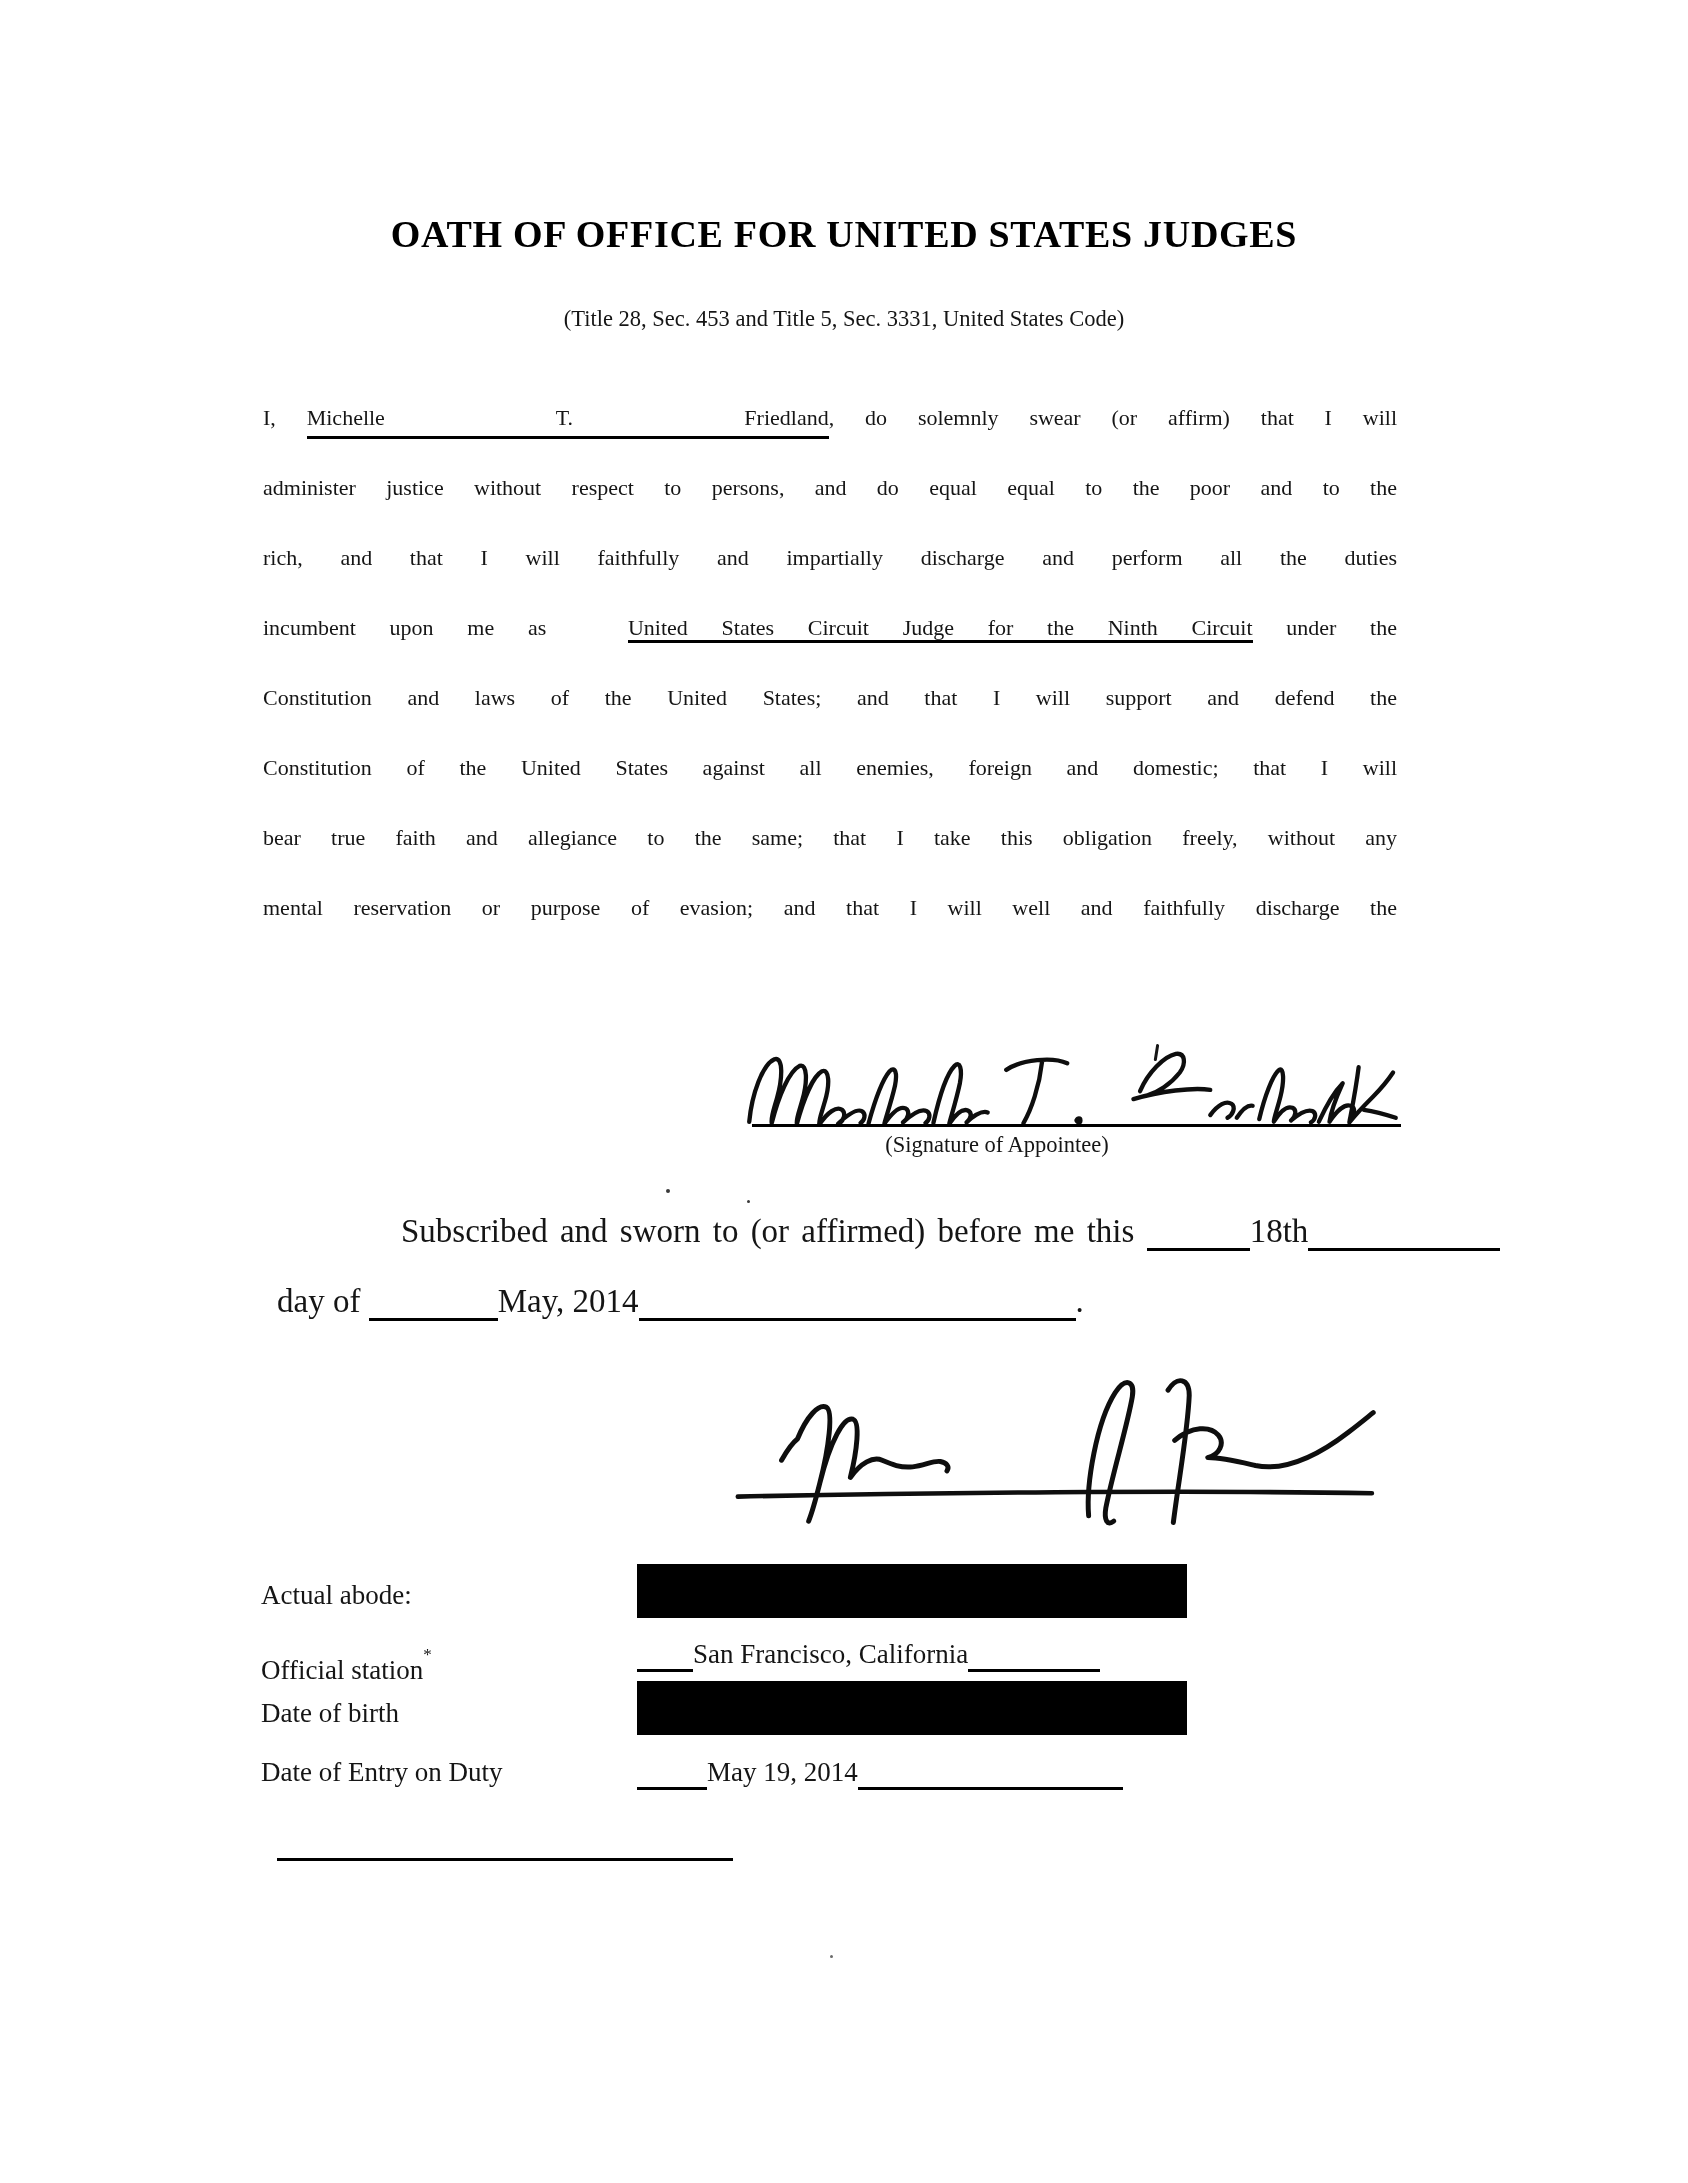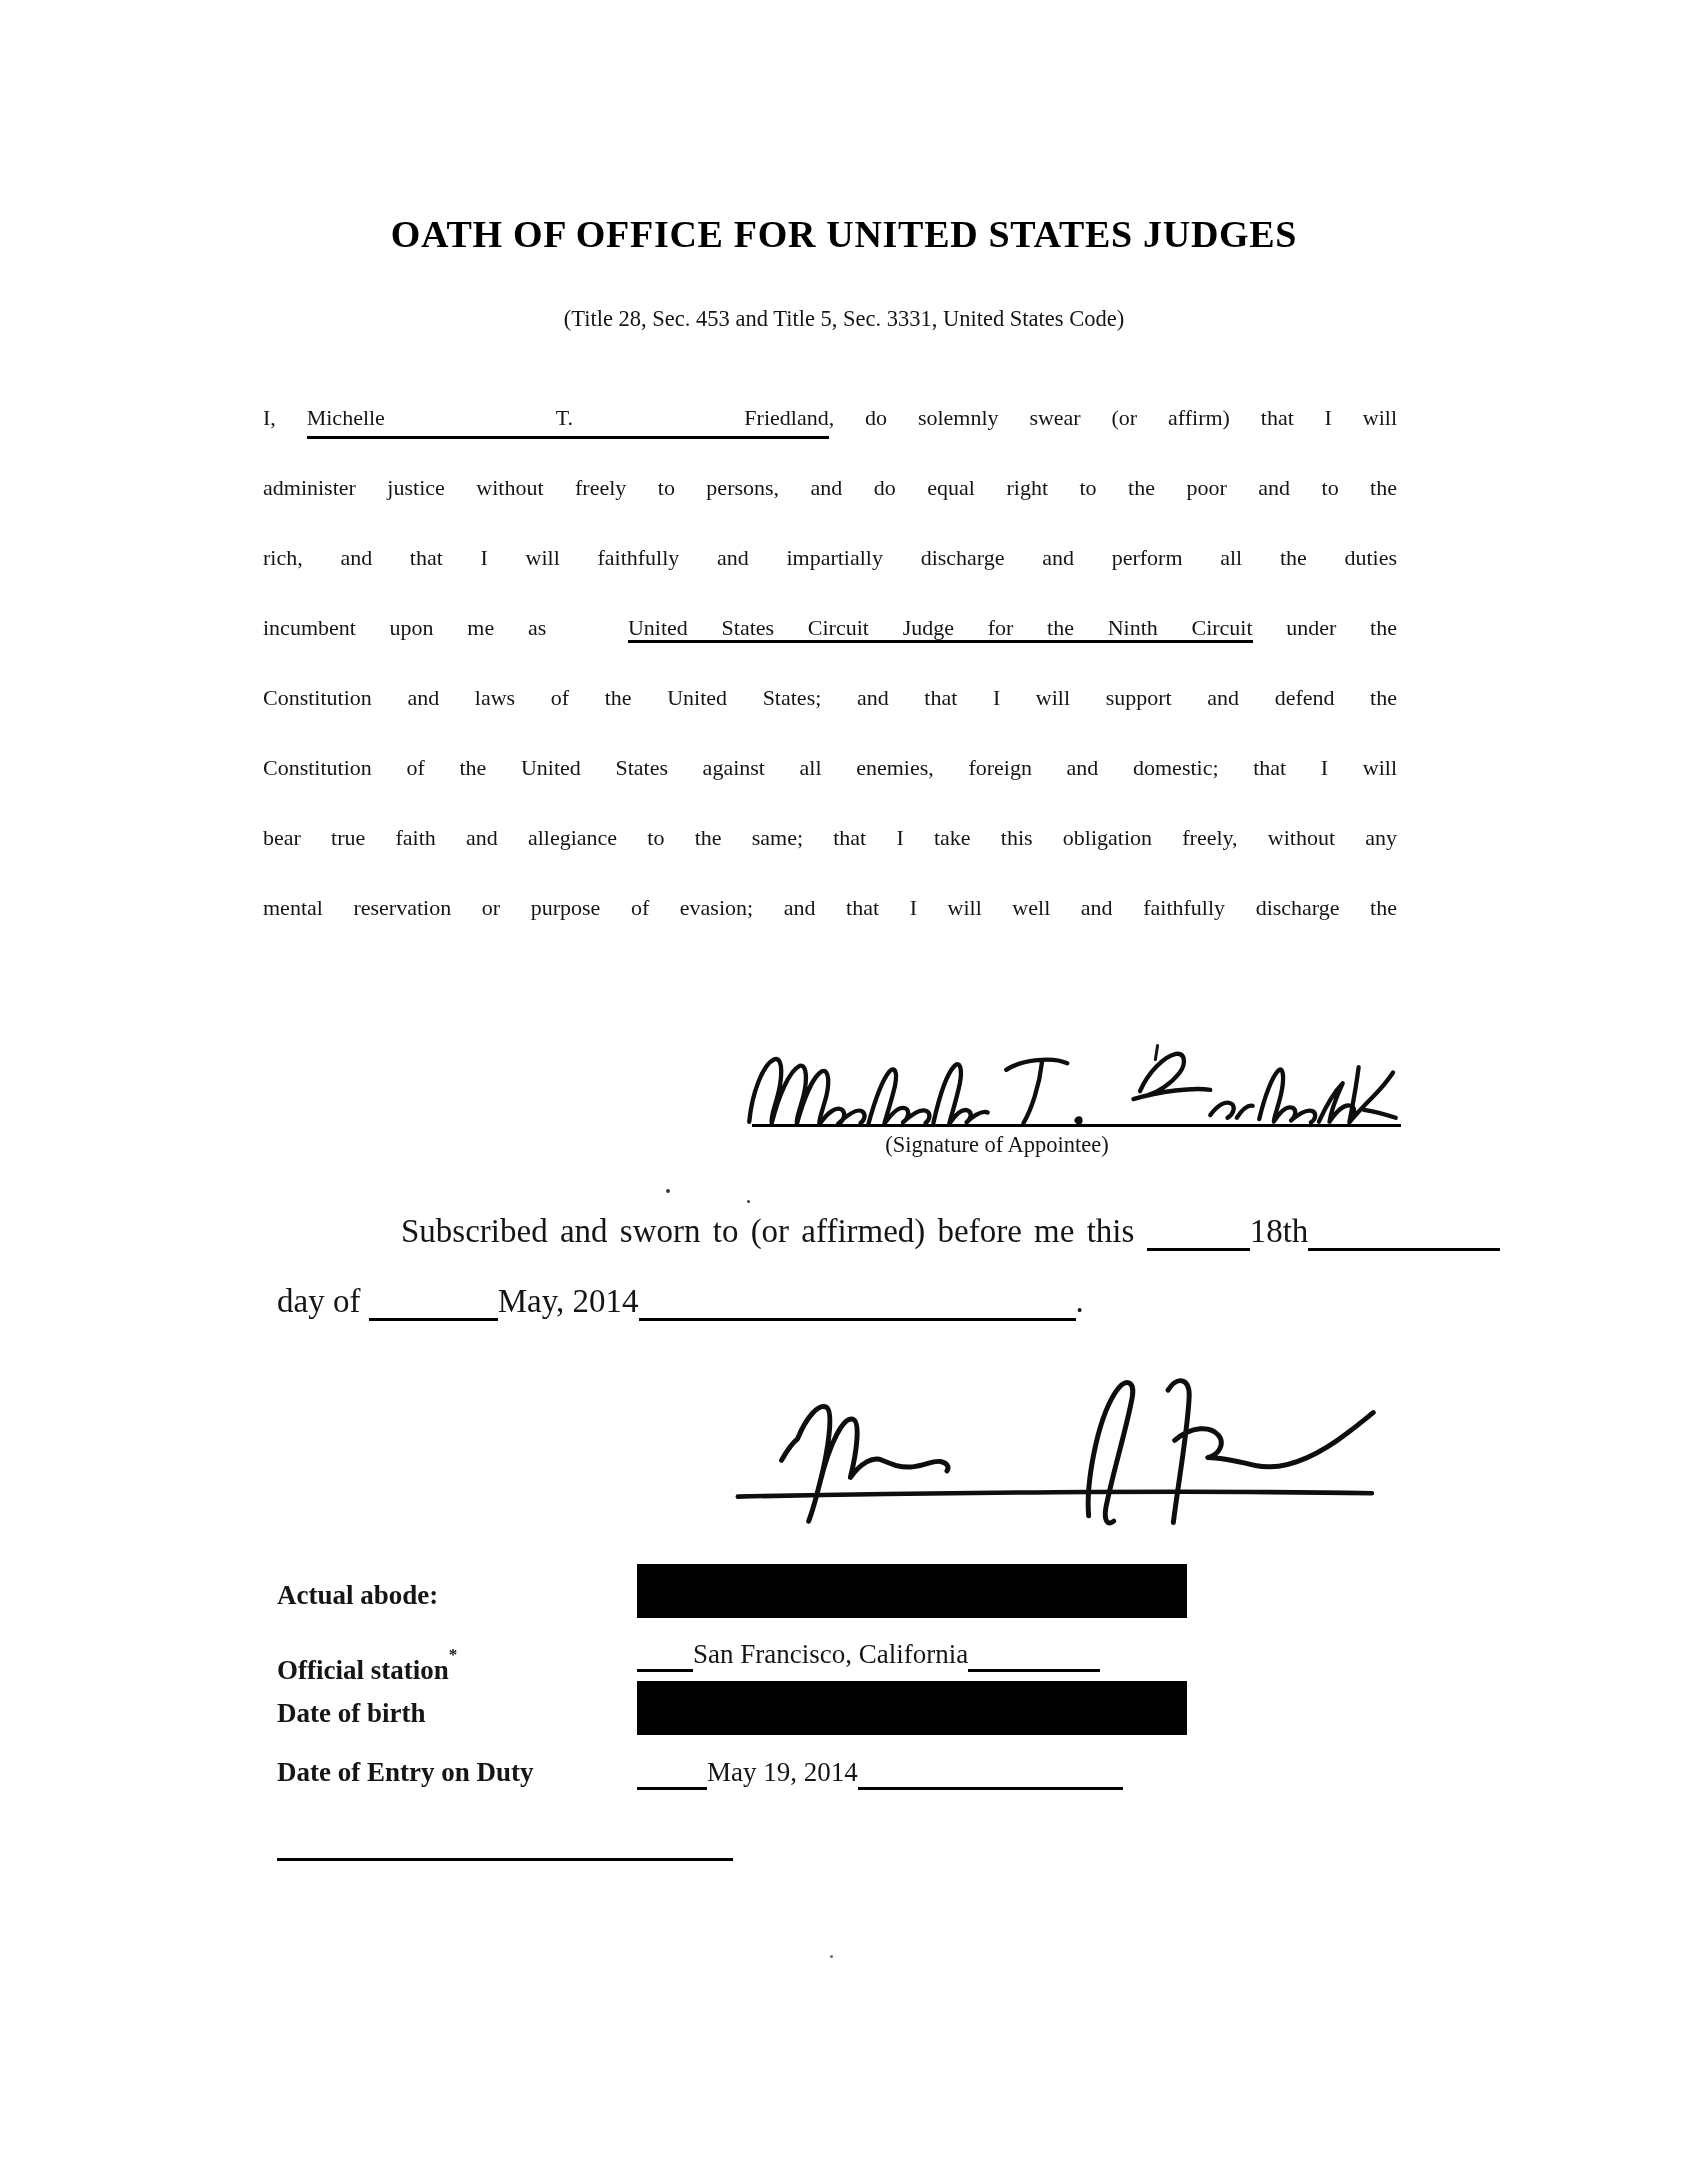--- a/index.html
+++ b/index.html
@@ -52,21 +52,21 @@
   .sig-caption{
     position:absolute; left:752px; top:1132px; width:490px;
     text-align:center; font-size:22.5px;
   }
   .attest{
     position:absolute; left:277px; top:1196px; width:1134px; font-size:33px;
   }
   .attest .aline{ height:70px; line-height:70px; white-space:nowrap; }
   .attest .aline.first{ padding-left:124px; word-spacing:4px; }
   .sig2-svg{ position:absolute; left:718px; top:1361px; width:685px; height:172px; }
-  .field-label{ position:absolute; left:277px; font-size:27px; line-height:37px; white-space:nowrap;font-weight:bold; }
+  .field-label{ position:absolute; left:261px; font-size:27px; line-height:37px; white-space:nowrap; }
   .field-label sup{ font-size:17px; vertical-align:18.5px; }
   .field-value{ position:absolute; left:637px; font-size:27px; line-height:37px; white-space:nowrap; }
   .redaction{ position:absolute; left:637px; width:550px; height:54px; background:#000; }
   .foot-rule{ position:absolute; left:277px; top:1858px; width:456px; height:3.3px; background:#000; }
   .footnote{
     position:absolute; left:277px; top:1878px; width:927px; font-size:24px; white-space:nowrap;
   }
   .footnote sup{ font-size:16px; vertical-align:10.6px; margin-right:9.3px; }
   .dot{ position:absolute; background:#3a3a3a; border-radius:50%; }
   .d1{ left:666px; top:1189px; width:4px; height:4px; }
@@ -77,21 +77,21 @@
 </head>
 <body>
 
 <div class="page">
 
   <div class="doc-title">OATH OF OFFICE FOR UNITED STATES JUDGES</div>
   <div class="doc-subtitle">(Title 28, Sec. 453 and Title 5, Sec. 3331, United States Code)</div>
 
   <div class="oath">
     <div class="line"><span>I,</span> <span class="name-blank"><span>Michelle T. Friedland</span></span><span>, do solemnly swear (or affirm) that I will</span></div>
-    <div class="line">administer justice without freely to persons, and do equal right to the poor and to the</div>
+    <div class="line">administer justice without respect to persons, and do equal equal to the poor and to the</div>
     <div class="line">rich, and that I will faithfully and impartially discharge and perform all the duties</div>
     <div class="line"><span>incumbent upon me as</span> <span class="u-phrase">United States Circuit Judge for the Ninth Circuit</span> <span>under the</span></div>
     <div class="line">Constitution and laws of the United States; and that I will support and defend the</div>
     <div class="line">Constitution of the United States against all enemies, foreign and domestic; that I will</div>
     <div class="line">bear true faith and allegiance to the same; that I take this obligation freely, without any</div>
     <div class="line">mental reservation or purpose of evasion; and that I will well and faithfully discharge the</div>
   </div>
 
   <div class="sig1-caret"></div>
 

